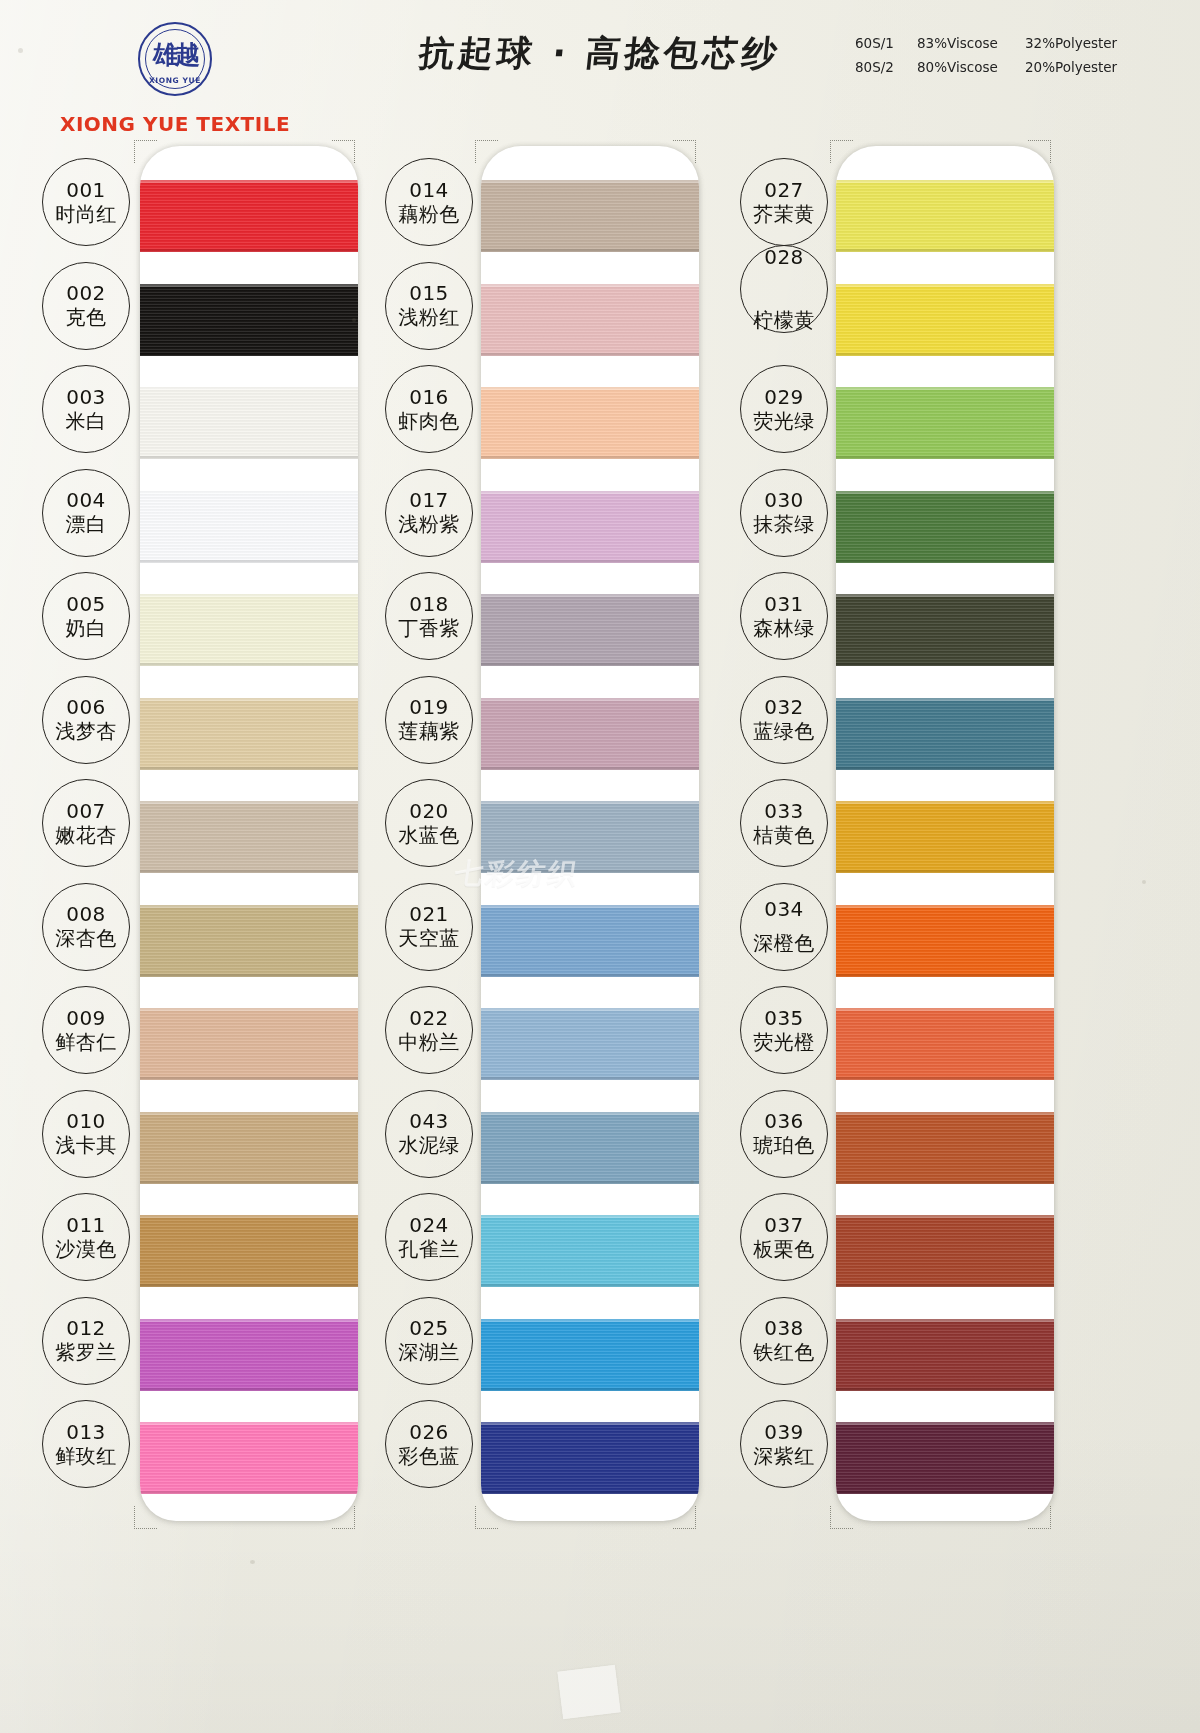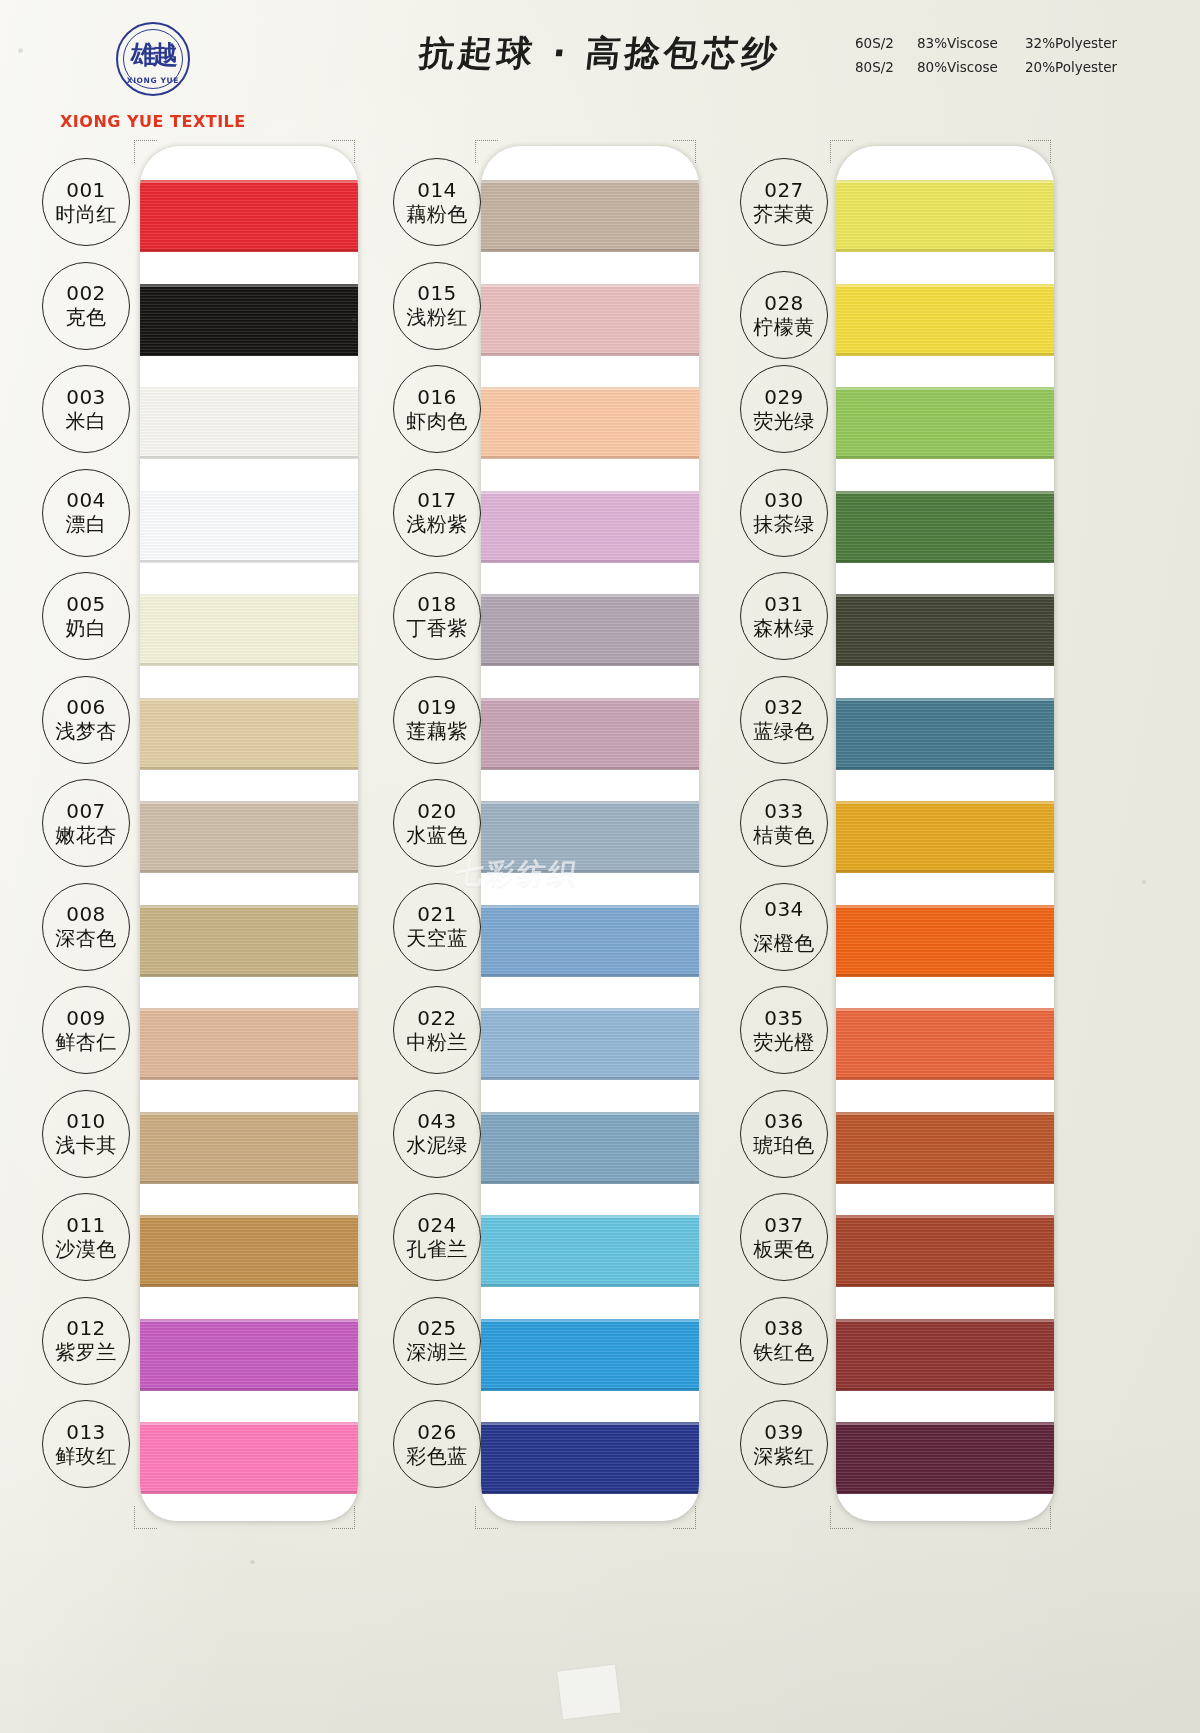--- a/index.html
+++ b/index.html
@@ -90,21 +90,21 @@
   .brand-text { display: flex; flex-direction: column; }
   .brand-cn {
     font-size: 40px;
     font-weight: 700;
     color: #e0361f;
     letter-spacing: 3px;
     line-height: 1.05;
     text-shadow: 1.5px 1.5px 0 rgba(255,255,255,0.85);
   }
   .brand-en {
-    font-size: 16px;
+    font-size: 20px;
     font-weight: 700;
     color: #e0361f;
     letter-spacing: 0.5px;
     margin-top: 2px;
   }
 
   .doc-title {
     position: absolute;
     left: 0; right: 0;
     top: 30px;
@@ -216,21 +216,21 @@
     border-radius: 50%;
     border: 1.6px solid #262420;
     display: flex;
     flex-direction: column;
     align-items: center;
     justify-content: center;
     box-sizing: border-box;
     background: transparent;
   }
   .col-1 .label-bubble { left: 12px; align-items: center; }
-  .col-2 .label-bubble { left: 8px; }
+  .col-2 .label-bubble { left: 0px; }
   .col-3 .label-bubble { left: 0px; }
   .label-code {
     font-size: 20px;
     color: #15140f;
     letter-spacing: 0.5px;
     line-height: 1.15;
     font-weight: 400;
   }
   .label-name {
     font-size: 20px;
@@ -282,21 +282,21 @@
       </div>
       <div class="brand-text">
         <div class="brand-en">XIONG YUE TEXTILE</div>
       </div>
     </div>
 
     <div class="doc-title">抗起球 · 高捻包芯纱</div>
 
     <div class="spec-block">
       <div class="spec-row">
-        <span class="spec-count">60S/2</span>
+        <span class="spec-count">60S/1</span>
         <span class="spec-visc">83%Viscose</span>
         <span class="spec-poly">32%Polyester</span>
       </div>
       <div class="spec-row">
         <span class="spec-count">80S/2</span>
         <span class="spec-visc">80%Viscose</span>
         <span class="spec-poly">20%Polyester</span>
       </div>
     </div>
   </div>
@@ -582,21 +582,21 @@
           </div>
           <div class="swatch" title="039 深紫红" style="top: 1276px; height: 72px; background: rgb(93, 34, 56);">
             <span class="edge-hl"></span>
             <span class="edge-sh"></span>
           </div>
         </div>
         <div class="label-bubble" style="top: 30px;">
           <div class="label-code">027</div>
           <div class="label-name">芥茉黄</div>
         </div>
-        <div class="label-bubble" style="top: 143px;">
+        <div class="label-bubble" style="top: 117px; justify-content: space-between;">
           <div class="label-code">028</div>
           <div class="label-name">柠檬黄</div>
         </div>
         <div class="label-bubble" style="top: 237px;">
           <div class="label-code">029</div>
           <div class="label-name">荧光绿</div>
         </div>
         <div class="label-bubble" style="top: 340.5px;">
           <div class="label-code">030</div>
           <div class="label-name">抹茶绿</div>

